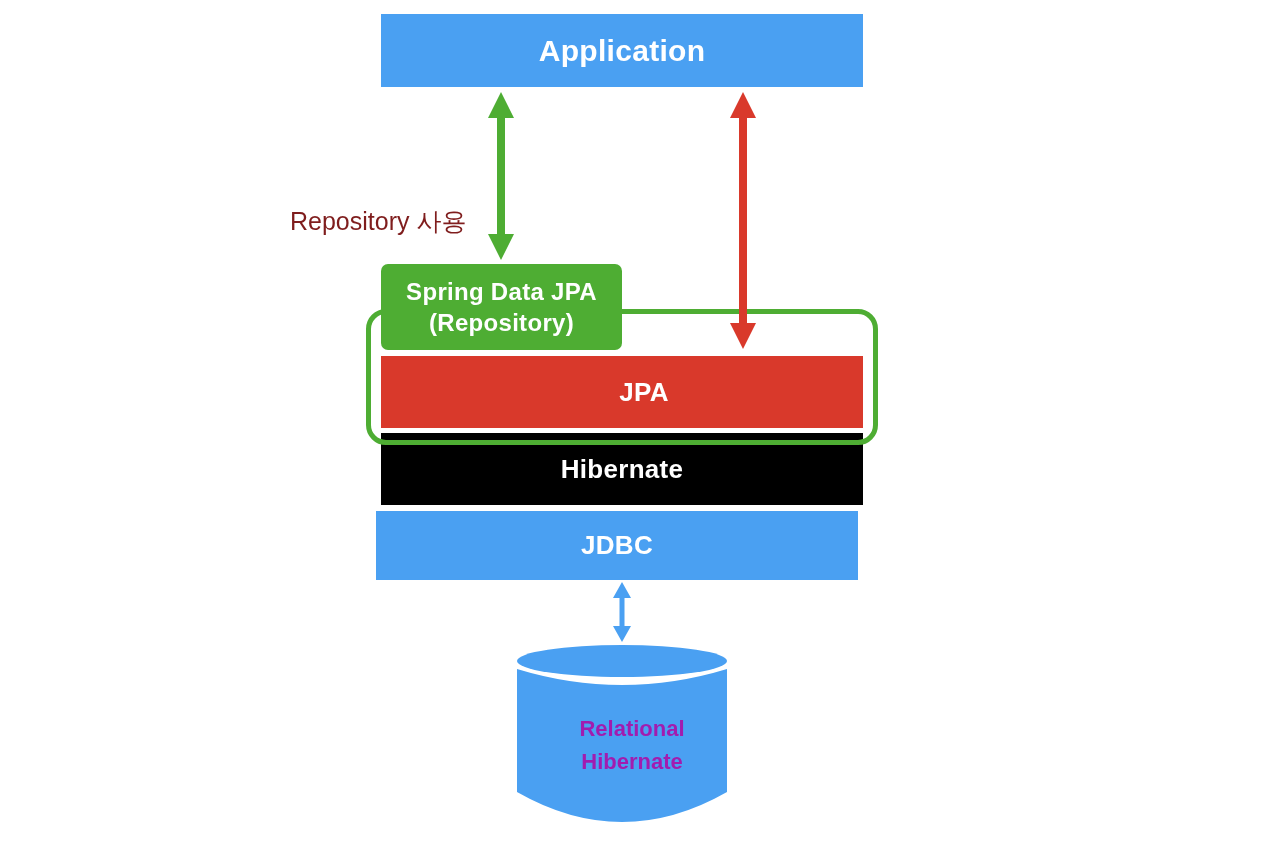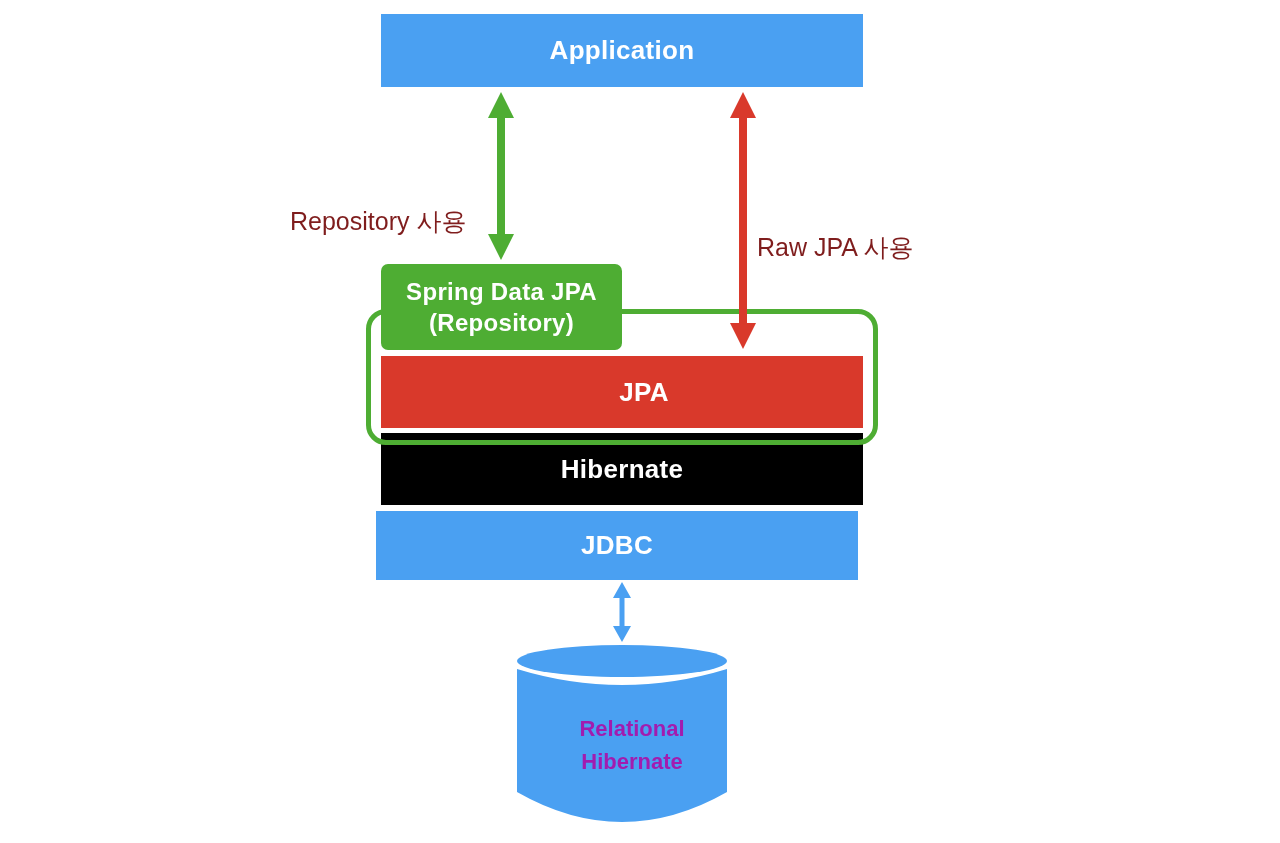--- a/index.html
+++ b/index.html
@@ -16,21 +16,21 @@
     position: absolute;
     display: flex;
     flex-direction: column;
     align-items: center;
     justify-content: center;
     color: #ffffff;
     font-weight: 700;
     letter-spacing: 0.3px;
     text-align: center;
   }
-  .box-application { left: 381px; top: 14px;  width: 482px; height: 73px; font-size: 26px; z-index: 1; }
+  .box-application { left: 381px; top: 14px;  width: 482px; height: 73px; font-size: 30px; z-index: 1; }
   .box-jpa         { left: 381px; top: 356px; width: 482px; height: 72px; font-size: 26px; z-index: 1; padding-left: 44px; }
   .box-hibernate   { left: 381px; top: 433px; width: 482px; height: 72px; font-size: 26px; z-index: 1; }
   .box-jdbc        { left: 376px; top: 511px; width: 482px; height: 69px; font-size: 26px; z-index: 1; }
   .box-spring      { left: 381px; top: 264px; width: 241px; height: 86px; font-size: 24px; line-height: 31px; z-index: 3; border-radius: 7px; }
   .group-outline {
     position: absolute;
     left: 366px; top: 309px;
     width: 512px; height: 136px;
     border: 5px solid #4ead33;
     border-radius: 20px;
@@ -74,21 +74,20 @@
 </head>
 <body>
 
 <div class="canvas">
 
   <div class="box box-application" style="background-color: rgb(74, 160, 242);">Application</div>
 
   <div class="annotation annotation-repo">Repository 사용</div>
 
   <div class="annotation annotation-raw">
-    <div>Raw JPA 사용</div>
   </div>
 
   <div class="group-outline" style="border-color: rgb(78, 173, 51);"></div>
 
   <div class="box box-spring" style="background-color: rgb(78, 173, 51);">
     <div>Spring Data JPA</div>
     <div>(Repository)</div>
   </div>
 
   <div class="box box-jpa" style="background-color: rgb(217, 57, 43);">JPA</div>

